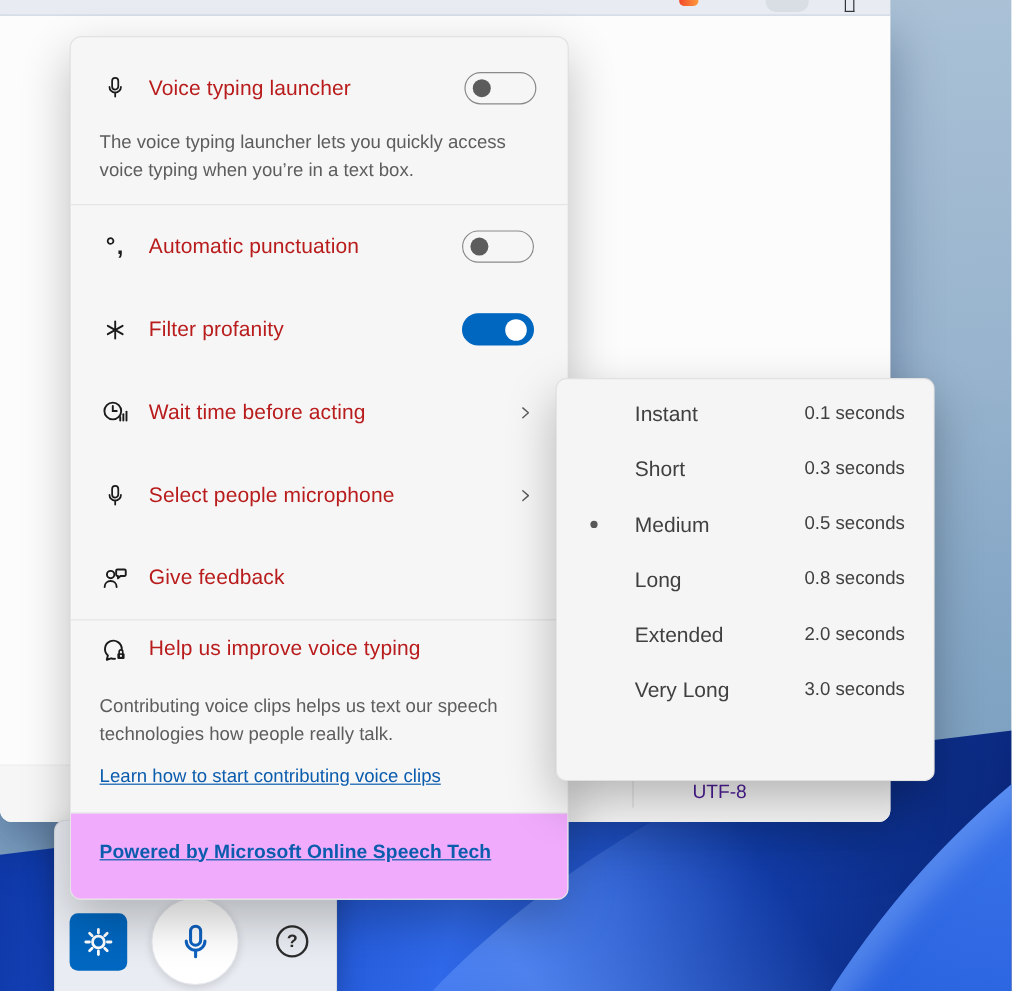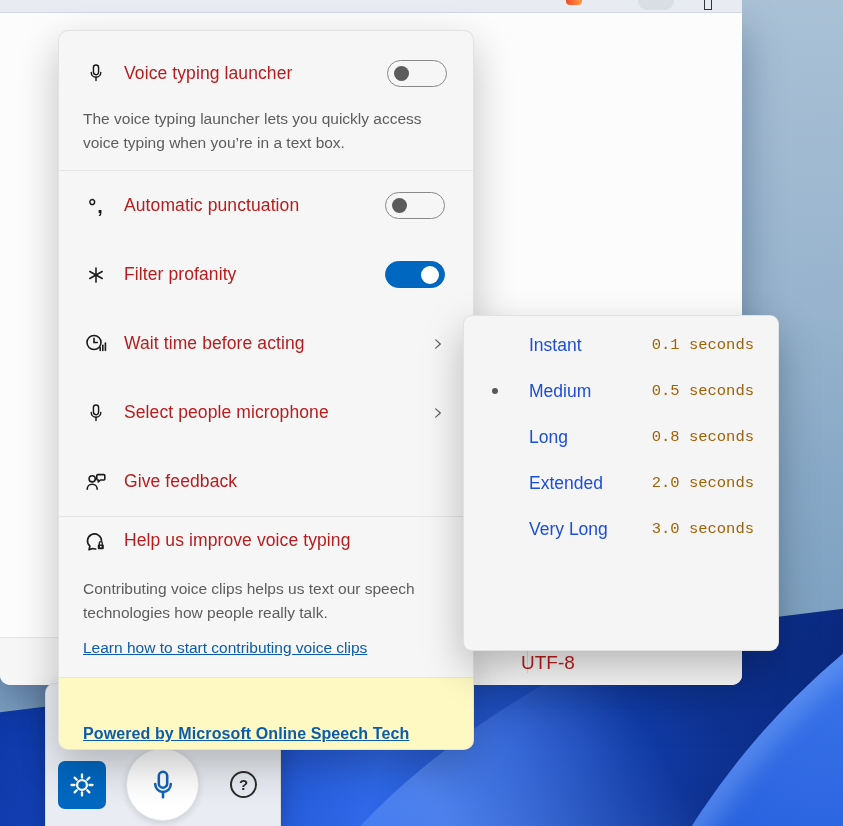--- a/index.html
+++ b/index.html
@@ -20,21 +20,21 @@
                  background:linear-gradient(90deg, rgba(90,140,255,0) 0%, rgba(110,160,255,.55) 35%, rgba(20,50,160,.0) 70%);
                  border-radius:50%; }
 
   
   .bg-window { position:absolute; left:0; top:13px; width:742px; height:672px;
                background:#fcfcfc; border-radius:0 0 10px 10px;
                box-shadow:0 18px 42px rgba(5,25,70,.35); z-index:1; }
   .bg-statusbar { position:absolute; left:0; bottom:0; width:100%; height:48px;
                   background:#f6f6f6; border-top:1px solid #e4e4e4; border-radius:0 0 10px 10px; }
   .status-divider { position:absolute; left:527px; top:13px; width:1px; height:22px; background:#dcdcdc; }
-  .status-encoding { position:absolute; left:521px; top:14px; font-size:19px; color:#b91c1c; }
+  .status-encoding { position:absolute; left:577px; top:14px; font-size:16px; color:#4c1d95; }
 
   
   .top-strip { position:absolute; left:0; top:0; width:742px; height:13px;
                background:#e8ecf2; border-bottom:1px solid #d3d9e2; z-index:2; }
   .strip-orange { position:absolute; left:566px; top:0; width:16px; height:5px; border-radius:0 0 4px 4px;
                   background:linear-gradient(90deg,#f1492c,#ff9b3d); }
   .strip-circle { position:absolute; left:638px; top:-8px; width:36px; height:18px; border-radius:18px;
                   background:#d9dee5; }
   .strip-glyph { position:absolute; left:704px; top:0; width:8px; height:10px;
                  border:1.5px solid #30353c; border-top:none; background:#e8ecf2; }
@@ -75,37 +75,37 @@
   .toggle::after { content:""; position:absolute; top:5px; left:6px; width:15px; height:15px;
                    border-radius:50%; background:#5c5c5c; }
   .toggle[data-state="on"] { background:#0067c0; border-color:#0067c0; }
   .toggle[data-state="on"]::after { background:#ffffff; width:18px; height:18px; top:3.5px; left:auto; right:5px; }
 
   .sec-help { flex:none; height:160px; padding:13px 26px 0 24px; }
   .help-row { display:flex; align-items:flex-start; height:40px; }
   .link { font-size:15.5px; color:#0b5cad; cursor:pointer; display:inline-block;text-decoration:underline; }
   .help-link { margin-top:14px; }
 
-  .sec-footer { flex:1; display:flex; align-items:flex-end; padding:0 24px 6px 24px;
-                background:#fef9c3; }
+  .sec-footer { flex:1; display:flex; align-items:center; padding:0 24px 6px 24px;
+                background:#f0abfc; }
   .footer-link { font-size:16px; font-weight:bold; letter-spacing:.1px; }
 
   
   .glyph-punct { font-size:20px; font-weight:bold; color:#1b1b1b; line-height:1; letter-spacing:1px; }
 
   
   .submenu { position:absolute; left:463px; top:315px; width:316px; height:336px;
              background:#f5f5f5; border:1px solid rgba(0,0,0,.08); border-radius:9px;
              box-shadow:0 16px 40px rgba(0,0,0,.26); z-index:4; padding:6px 0; }
   .option-row { display:flex; align-items:center; height:46px; padding:0 24px 0 26px; cursor:pointer; }
   .bullet { width:10px; flex:none; margin-right:29px; display:flex; justify-content:center; }
   .bullet::before { content:""; width:6px; height:6px; border-radius:50%; background:#585858; visibility:hidden; }
   .option-row[data-selected="true"] .bullet::before { visibility:visible; }
-  .option-label { font-size:17.5px; color:#1d4ed8; flex:1; }
-  .option-value { font-size:15.5px; color:#a16207;font-family:Liberation Mono, monospace; }
+  .option-label { font-size:17.5px; color:#404040; flex:1; }
+  .option-value { font-size:15.5px; color:#404040; }
 
   svg { display:block; }
 </style>
 </head>
 <body>
 
 <div class="stage">
 
   <div class="wall-band"></div>
   <div class="wall-streak"></div>
@@ -272,20 +272,25 @@
 
   <div class="submenu">
 
     <div class="option-row" data-selected="false">
       <span class="bullet"></span>
       <span class="option-label">Instant</span>
       <span class="option-value">0.1 seconds</span>
     </div>
 
 
+    <div class="option-row" data-selected="false">
+      <span class="bullet"></span>
+      <span class="option-label">Short</span>
+      <span class="option-value">0.3 seconds</span>
+    </div>
 
     <div class="option-row" data-selected="true">
       <span class="bullet"></span>
       <span class="option-label">Medium</span>
       <span class="option-value">0.5 seconds</span>
     </div>
 
     <div class="option-row" data-selected="false">
       <span class="bullet"></span>
       <span class="option-label">Long</span>

